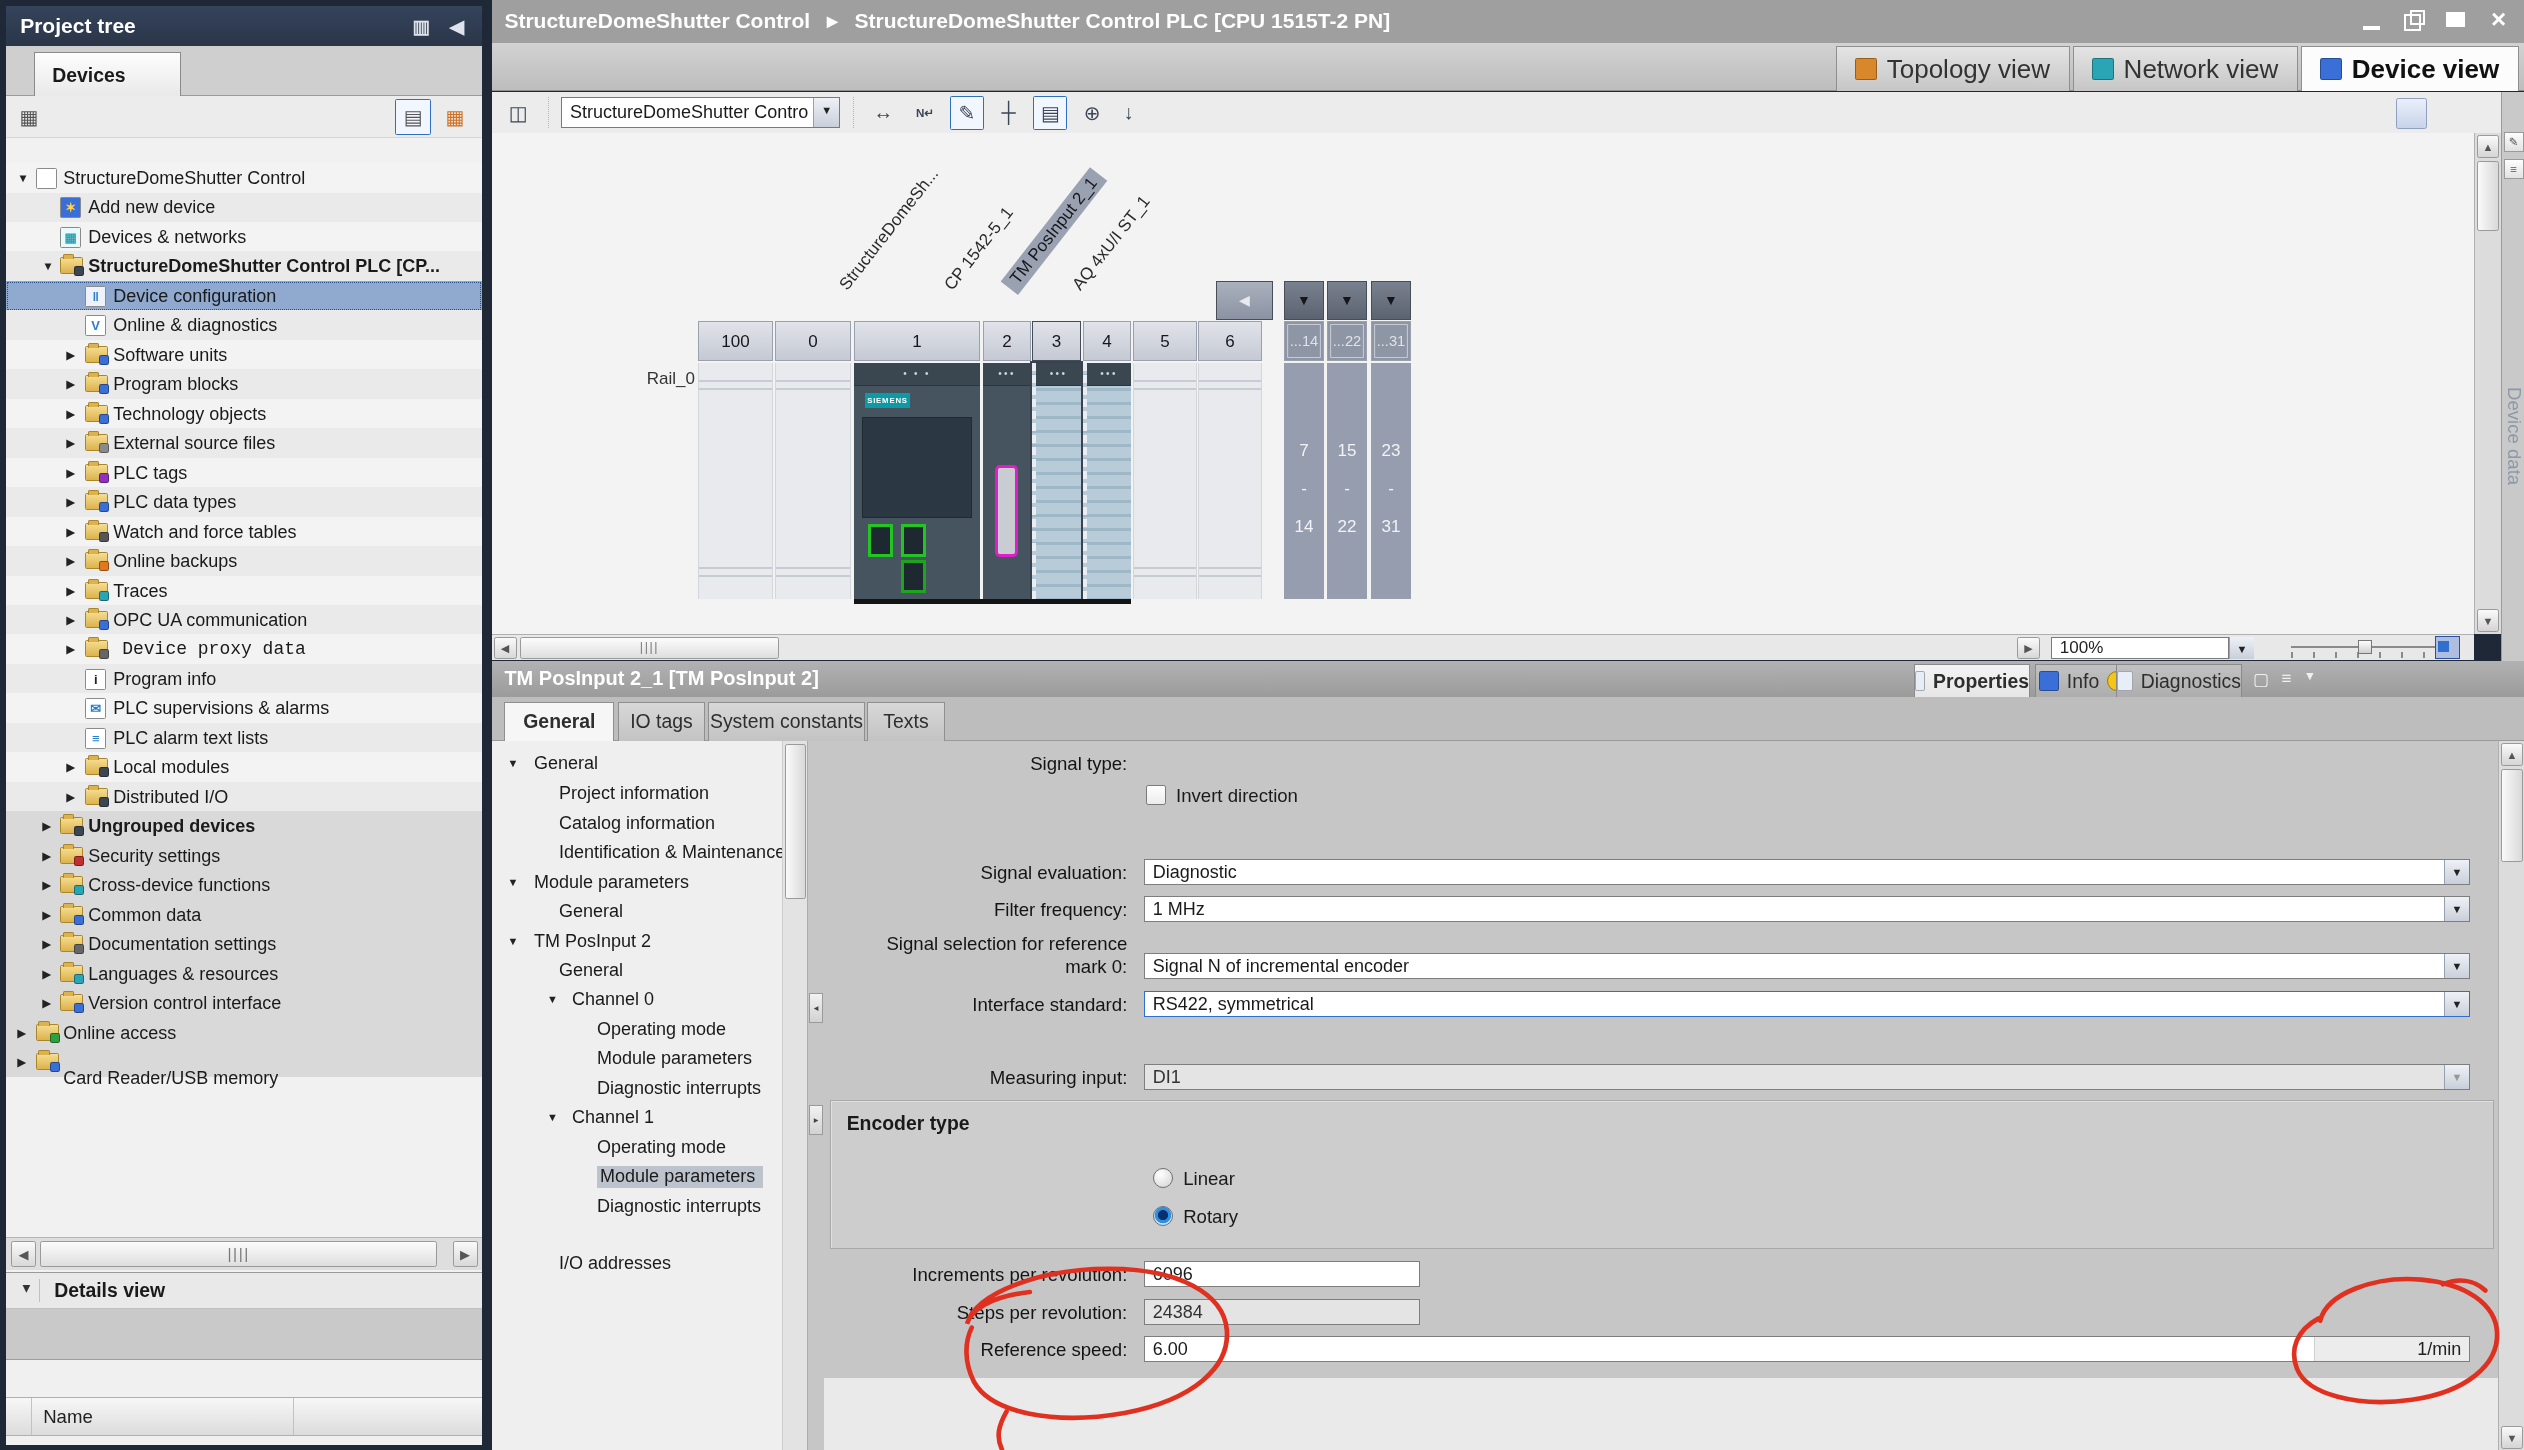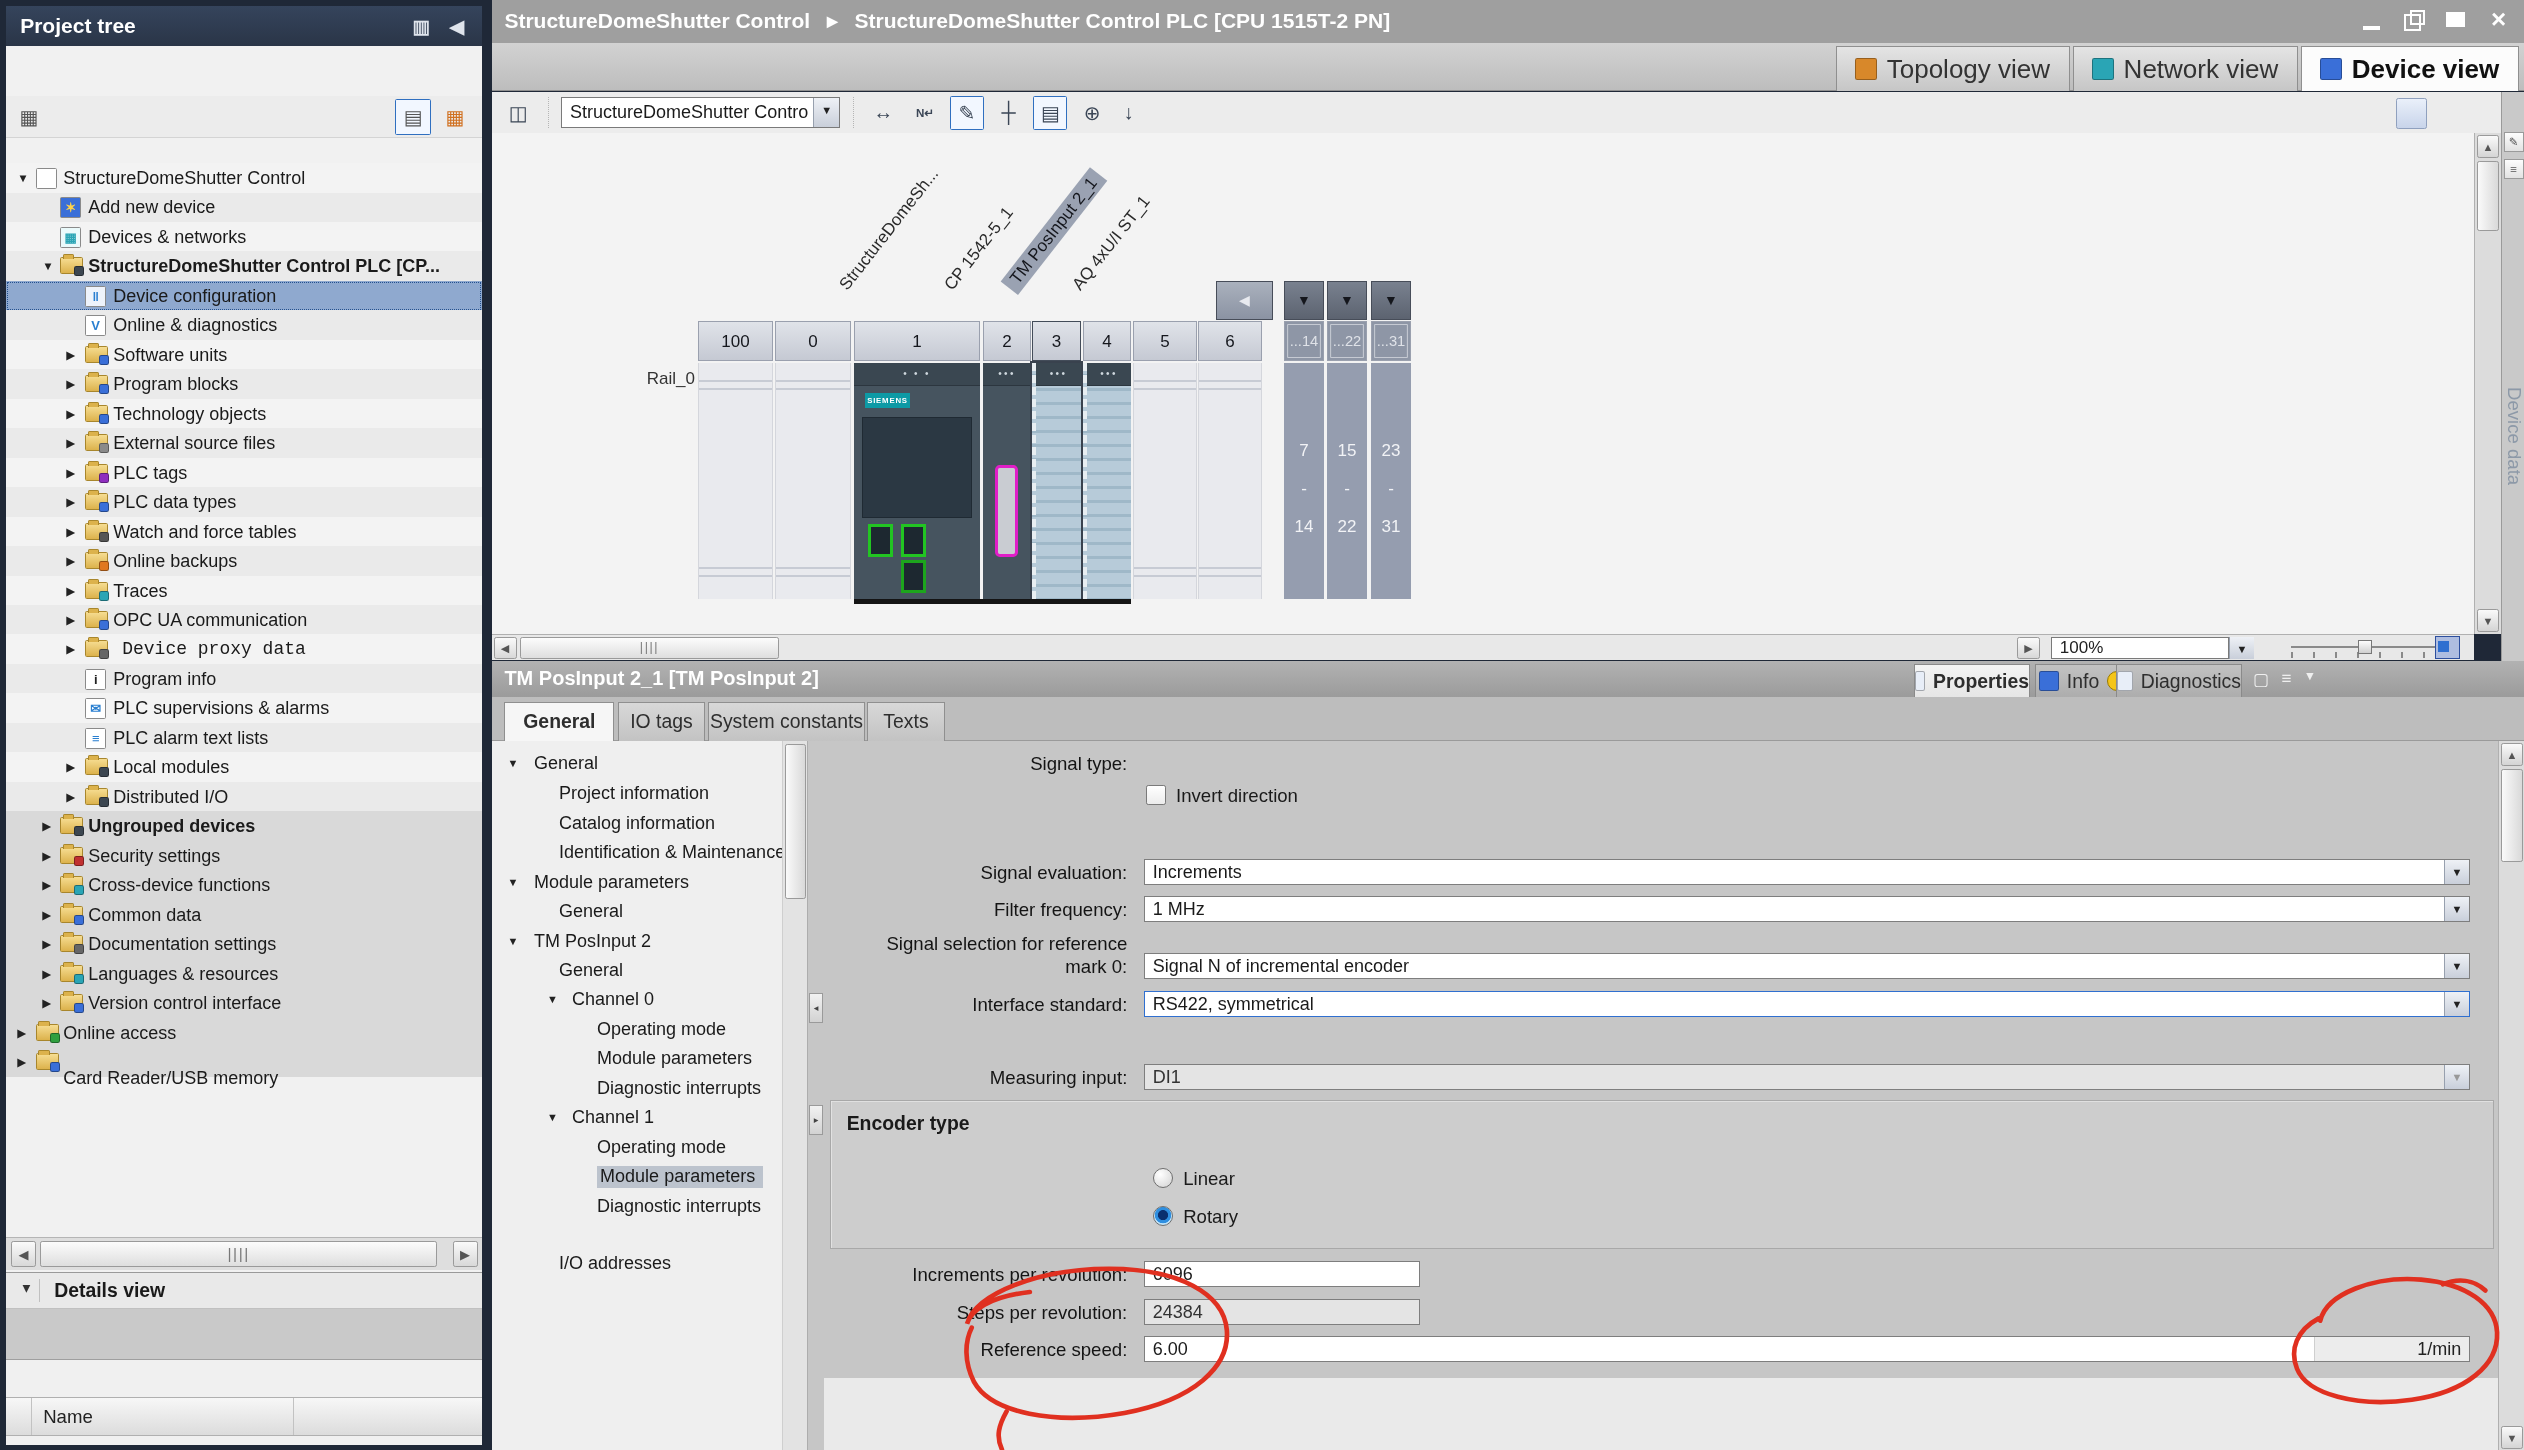--- a/index.html
+++ b/index.html
@@ -160,20 +160,23 @@
 </style>
 </head>
 <body>
 
 <div id="project-panel">
   <div id="pt-header">
     <span>Project tree</span>
     <span class="pt-hicon" style="right:48px">▥</span>
     <span class="pt-hicon" style="right:12.4px">◀</span>
   </div>
+  <div id="pt-tabrow">
+    <div id="devices-tab">Devices</div>
+  </div>
   <div id="pt-toolbar">
     <span class="tb-btn" style="left:4.7px">▦</span>
     <span class="tb-btn active" style="right:51px">▤</span>
     <span class="tb-btn" style="right:9.3px; color:#d07020">▦</span>
   </div>
   <div id="tree">
       <div class="trow even" style="top: 0px;">
         <span class="tarr" style="left: 11px;">▼</span>
         <span class="chip" style="left: 29.5px; background: rgb(255, 255, 255); color: rgb(51, 51, 51);"></span>
         <span class="tlabel" style="left: 57px;">StructureDomeShutter Control</span>
@@ -638,21 +641,21 @@
     <div id="prop-form">
       <div id="form-grey">
 
         <span class="flabel" style="top:11.6px">Signal type:</span>
 
         <span class="cbox" style="top:44px"></span>
         <span class="clabel" style="top:44px">Invert direction</span>
 
         <span class="flabel" style="top:121px">Signal evaluation:</span>
         <div class="field long" style="top:118px">
-          <span>Increments</span>
+          <span>Diagnostic</span>
           <span class="ddbtn"></span>
         </div>
 
         <span class="flabel" style="top:158px">Filter frequency:</span>
         <div class="field long" style="top:155px">
           <span>1 MHz</span>
           <span class="ddbtn"></span>
         </div>
 
         <span class="flabel" style="top:192px">Signal selection for reference</span>

